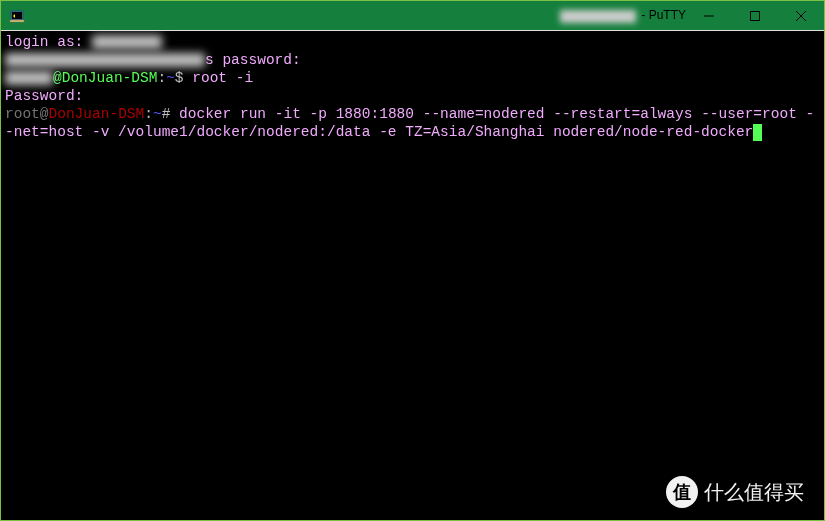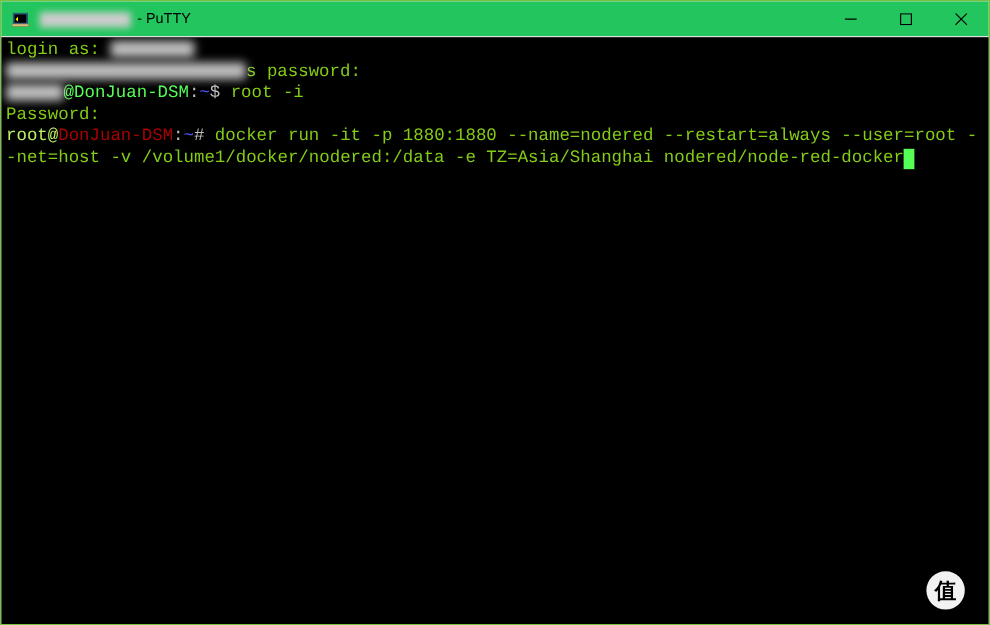--- a/index.html
+++ b/index.html
@@ -12,24 +12,25 @@
       height: 521px;
       border: 1px solid #7ac142;
       background: #f0f0f0;
       font-family: "Segoe UI", Tahoma, sans-serif;
       font-size: 12px;
       position: relative;
       overflow: hidden;
     }
     .titlebar {
       height: 30px;
-      background: #22c55e;
+      background: #15803d;
       display: flex;
       align-items: center;
       border-bottom: 1px solid #e0e0e0;
+      text-align: right;
     }
     .titlebar-icon {
       width: 16px;
       height: 16px;
       margin-left: 8px;
       margin-right: 8px;
     }
     .titlebar-title {
       flex: 1;
       color: #000;
@@ -63,27 +64,27 @@
       overflow: hidden;
     }
     .blur-block {
       display: inline-block;
       background: #bfbfbf;
       filter: blur(4px);
       border-radius: 2px;
       vertical-align: middle;
     }
     .prompt-user { color: #55ff55; }
-    .prompt-root { color: #bef264; }
+    .prompt-root { color: #737373; }
     .prompt-host { color: #55ff55; }
     .prompt-host-red { color: #aa0000; }
     .prompt-colon { color: #bfbfbf; }
     .prompt-path { color: #5555ff; }
     .prompt-sigil { color: #bfbfbf; }
-    .cmd { color: #84cc16; }
+    .cmd { color: #f0abfc; }
     .cursor {
       display: inline-block;
       width: 9px;
       height: 17px;
       background: #55ff55;
       vertical-align: bottom;
     }
     .watermark {
       position: absolute;
       bottom: 12px;
@@ -155,13 +156,14 @@
 </div>
 
 <div class="terminal"><span class="cmd">login as: </span><span class="blur-block" style="width:70px;height:14px;"></span>
 <span class="blur-block" style="width:200px;height:14px;"></span><span class="cmd">s password:</span>
 <span class="blur-block" style="width:48px;height:14px;"></span><span class="prompt-user">@</span><span class="prompt-host">DonJuan-DSM</span><span class="prompt-colon">:</span><span class="prompt-path">~</span><span class="prompt-sigil">$</span><span class="cmd"> root -i</span>
 <span class="cmd">Password:</span>
 <span class="prompt-root">root</span><span class="prompt-root">@</span><span class="prompt-host-red">DonJuan-DSM</span><span class="prompt-colon">:</span><span class="prompt-path">~</span><span class="prompt-sigil">#</span><span class="cmd"> docker run -it -p 1880:1880 --name=nodered --restart=always --user=root --net=host -v /volume1/docker/nodered:/data -e TZ=Asia/Shanghai nodered/node-red-docker</span><span class="cursor"></span></div>
 
 <div class="watermark">
   <div class="watermark-badge">值</div>
+  <span>什么值得买</span>
 </div>
 
 </body></html>

